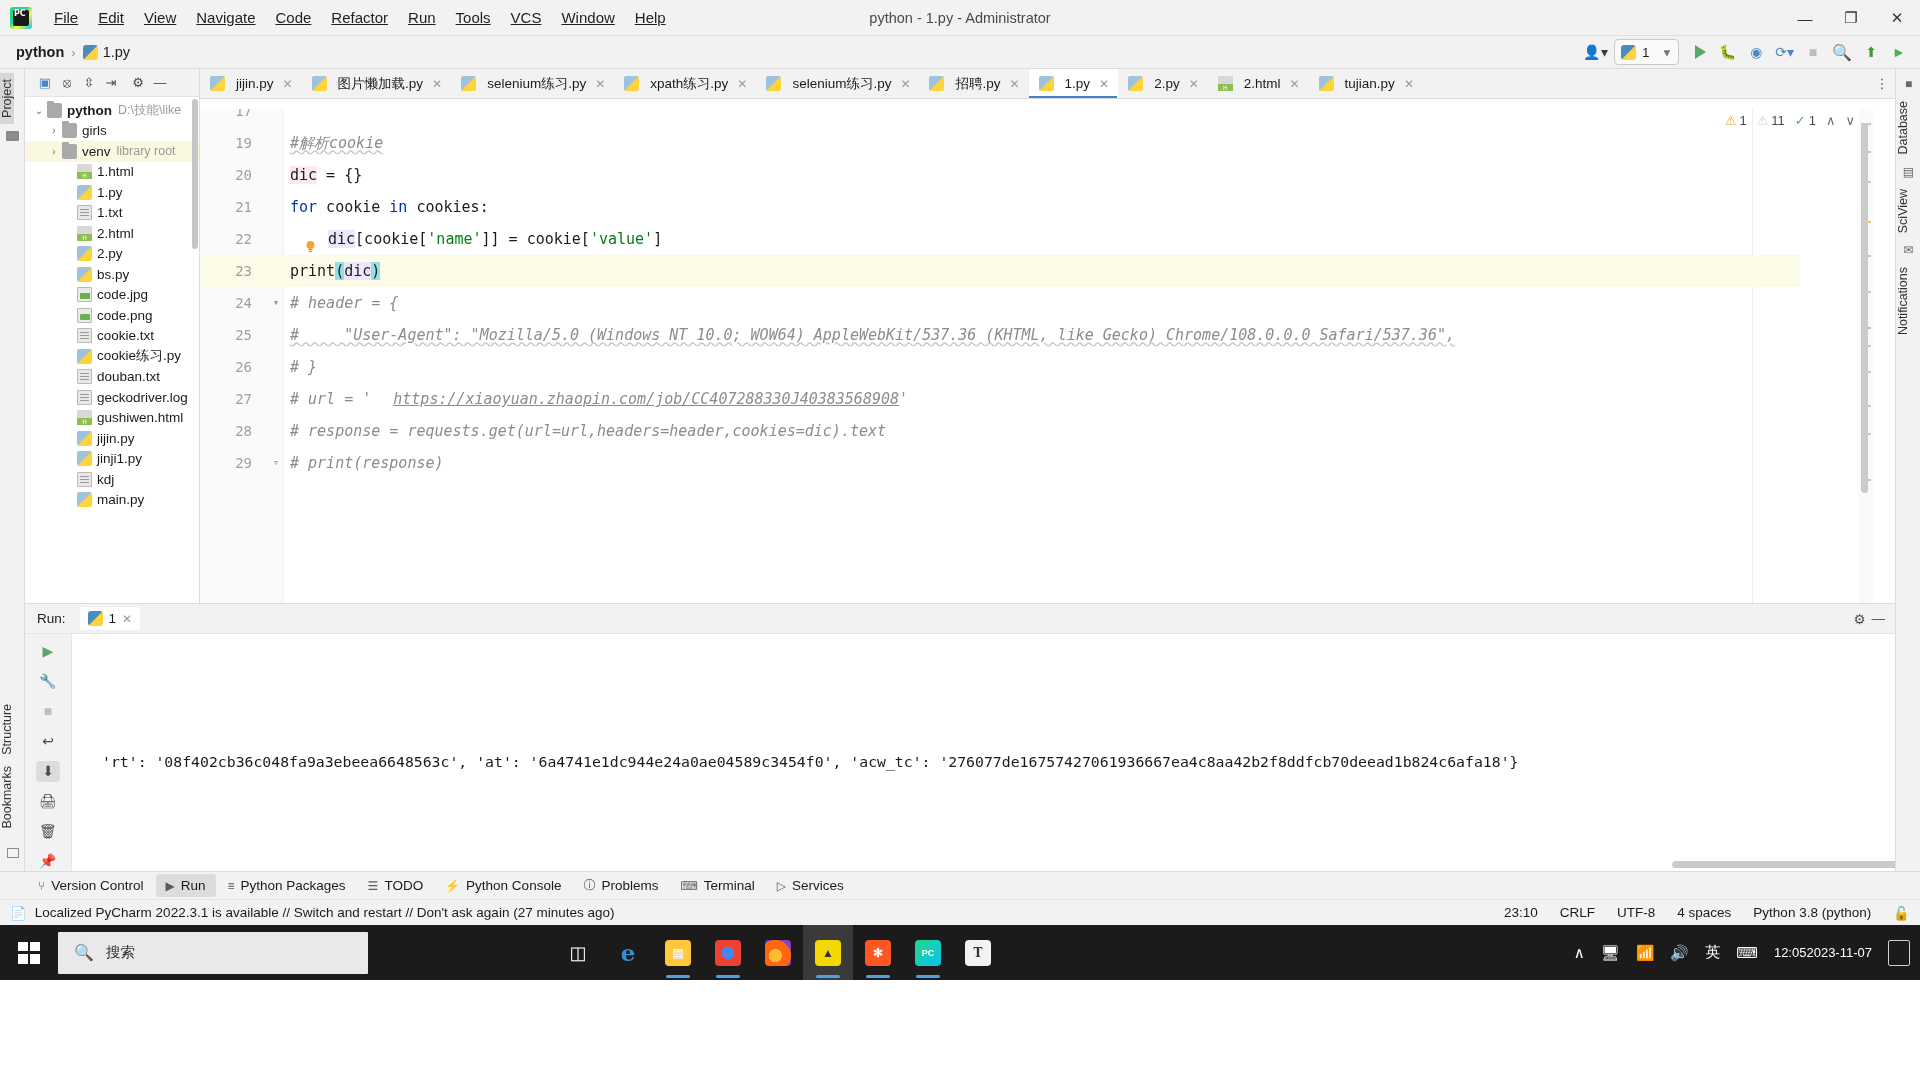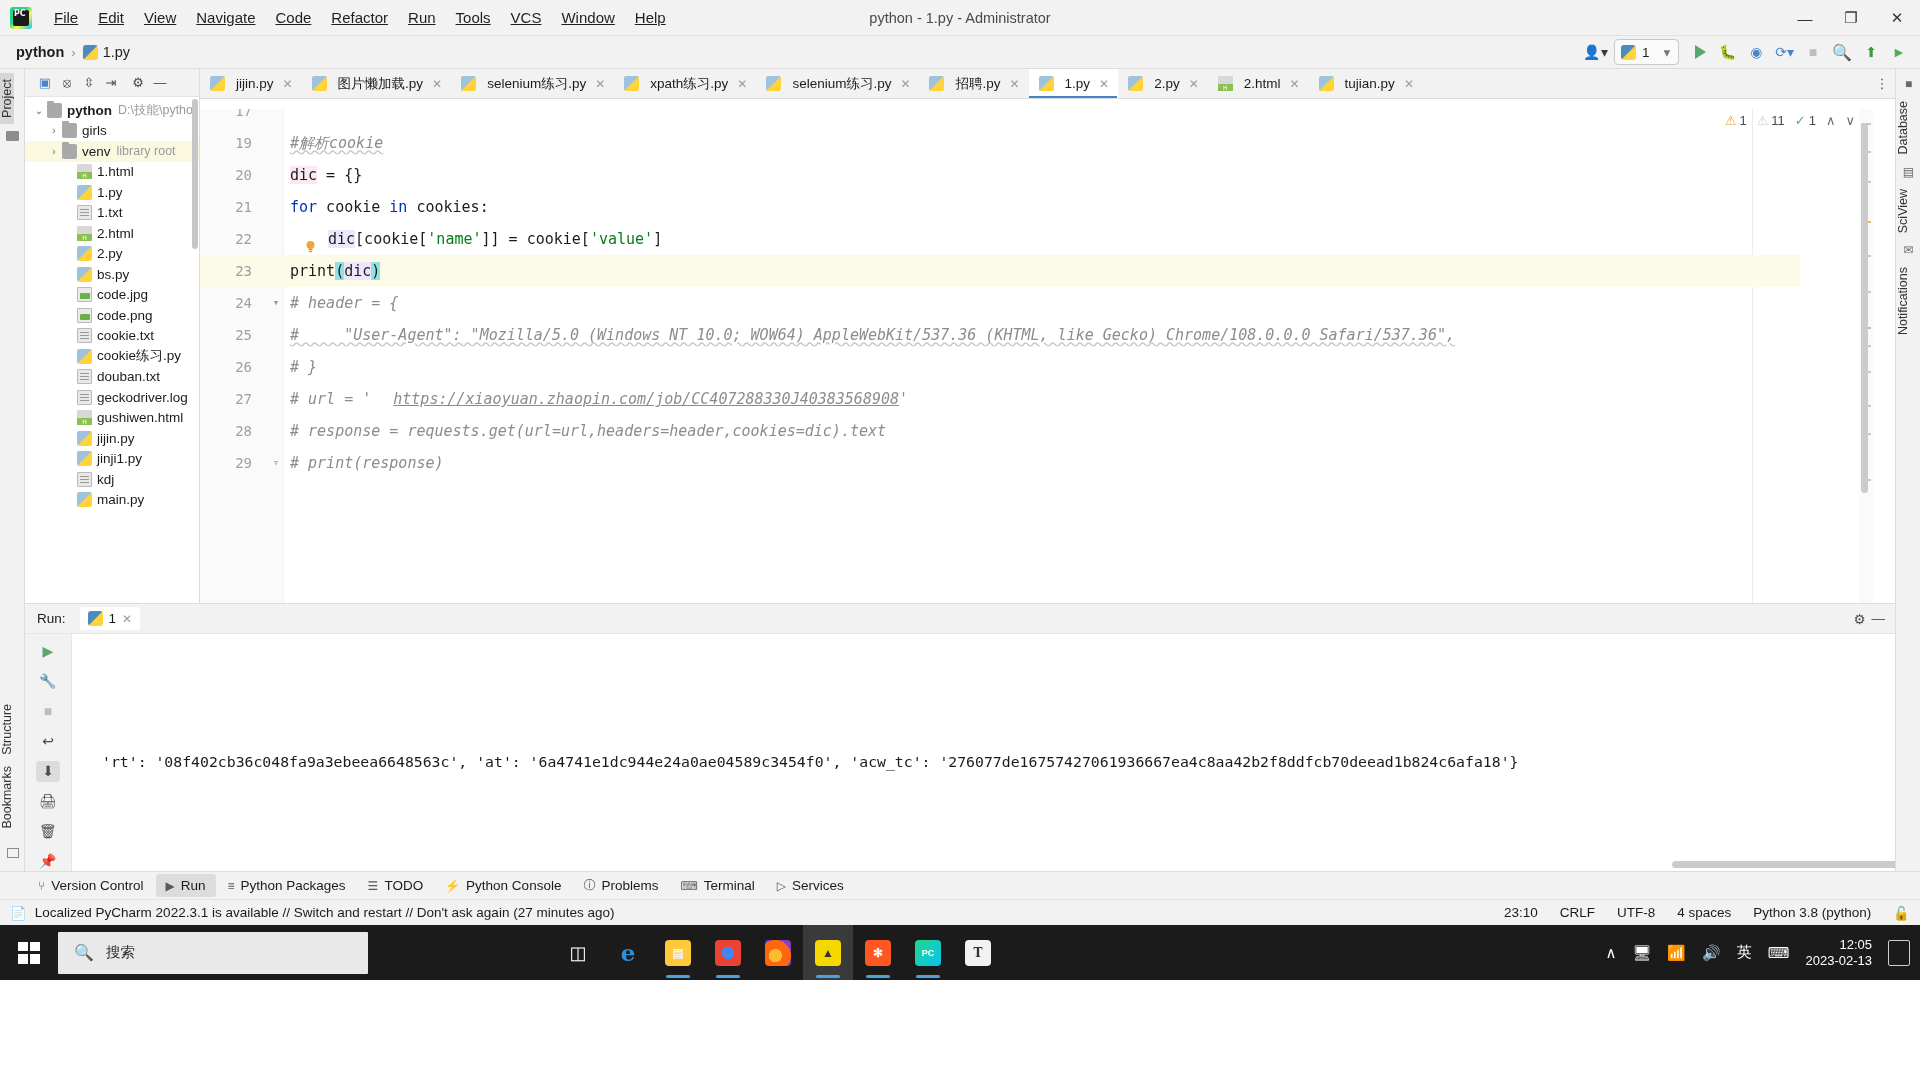--- a/index.html
+++ b/index.html
@@ -252,21 +252,21 @@
     width:50px; height:55px; display:flex; align-items:center; justify-content:center; position:relative;
   }
   .tb-ic.active { background:#3a3a3a; }
   .tb-ic .bar {
     position:absolute; bottom:2px; left:13px; width:24px; height:3px; background:#4aa3e0; border-radius:2px;
   }
   .sq { width:26px; height:26px; border-radius:4px; display:flex; align-items:center; justify-content:center; font-size:12px; color:#fff; font-weight:bold;}
   .tray {
     margin-left:auto; display:flex; align-items:center; gap:16px; color:#fff; font-size:13px; padding-right:10px;
   }
-  .clock { display:flex; flex-direction:column; align-items:flex-end; line-height:16px; font-size:13px; color:#fff;}
+  .clock { display:flex; flex-direction:row; align-items:flex-end; line-height:16px; font-size:13px; color:#fff;}
   .tray-ico { color:#fff; font-size:15px; }
   .notif-edge { width:22px; height:26px; border:1px solid #cfcfcf; border-radius:2px; }
 </style>
 </head>
 <body>
 
 <div id="app">
 
   <div class="titlebar">
     <div class="pc-logo">
@@ -356,21 +356,21 @@
       <div class="pt-ico">⇳</div>
       <div class="pt-ico">⇥</div>
       <div class="pt-ico" style="margin-left:5px;">⚙</div>
       <div class="pt-ico">—</div>
     </div>
     <div class="tree" id="tree">
         <div class="trow" style="padding-left: 6px;">
           <span class="twist">⌄</span>
           <span class="ic folder"></span>
           <span class="tlabel bold">python</span>
-          <span class="tmeta">D:\技能\pytho</span>
+          <span class="tmeta">D:\技能\like</span>
         </div>
         <div class="trow" style="padding-left: 21px;">
           <span class="twist">›</span>
           <span class="ic folder"></span>
           <span class="tlabel">girls</span>
         </div>
         <div class="trow hl" style="padding-left: 21px;">
           <span class="twist">›</span>
           <span class="ic folder"></span>
           <span class="tlabel">venv</span>
@@ -705,19 +705,19 @@
     </div>
     <div class="tray">
       <span class="tray-ico">∧</span>
       <span class="tray-ico">🖥</span>
       <span class="tray-ico">📶</span>
       <span class="tray-ico">🔊</span>
       <span class="tray-ico">英</span>
       <span class="tray-ico">⌨</span>
       <span class="clock">
         <span>12:05</span>
-        <span>2023-02-13</span>
+        <span>2023-11-07</span>
       </span>
       <span class="notif-edge"></span>
     </div>
   </div>
 
 </div>
 
 </body></html>

